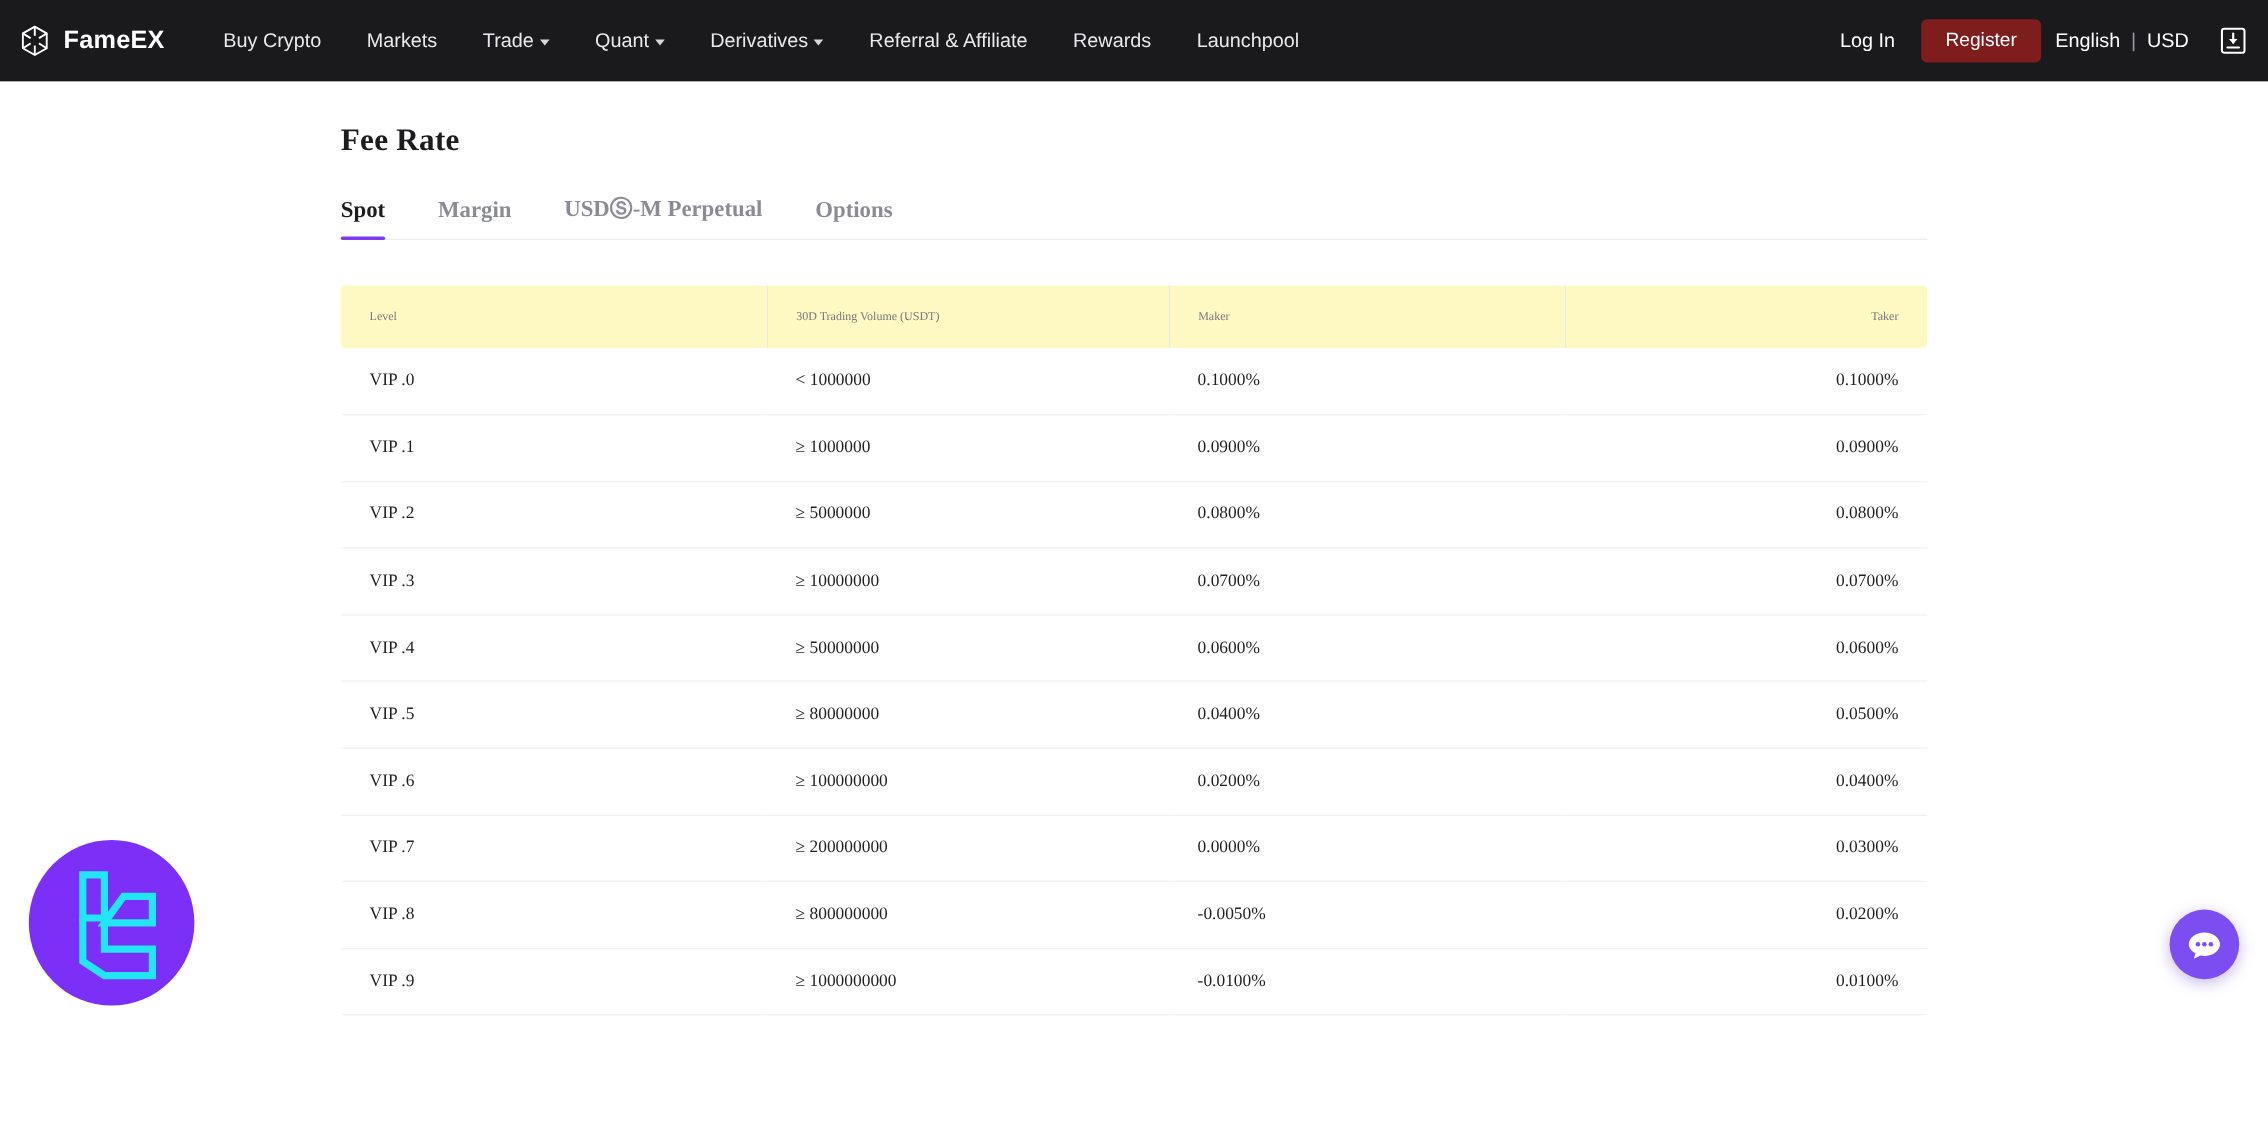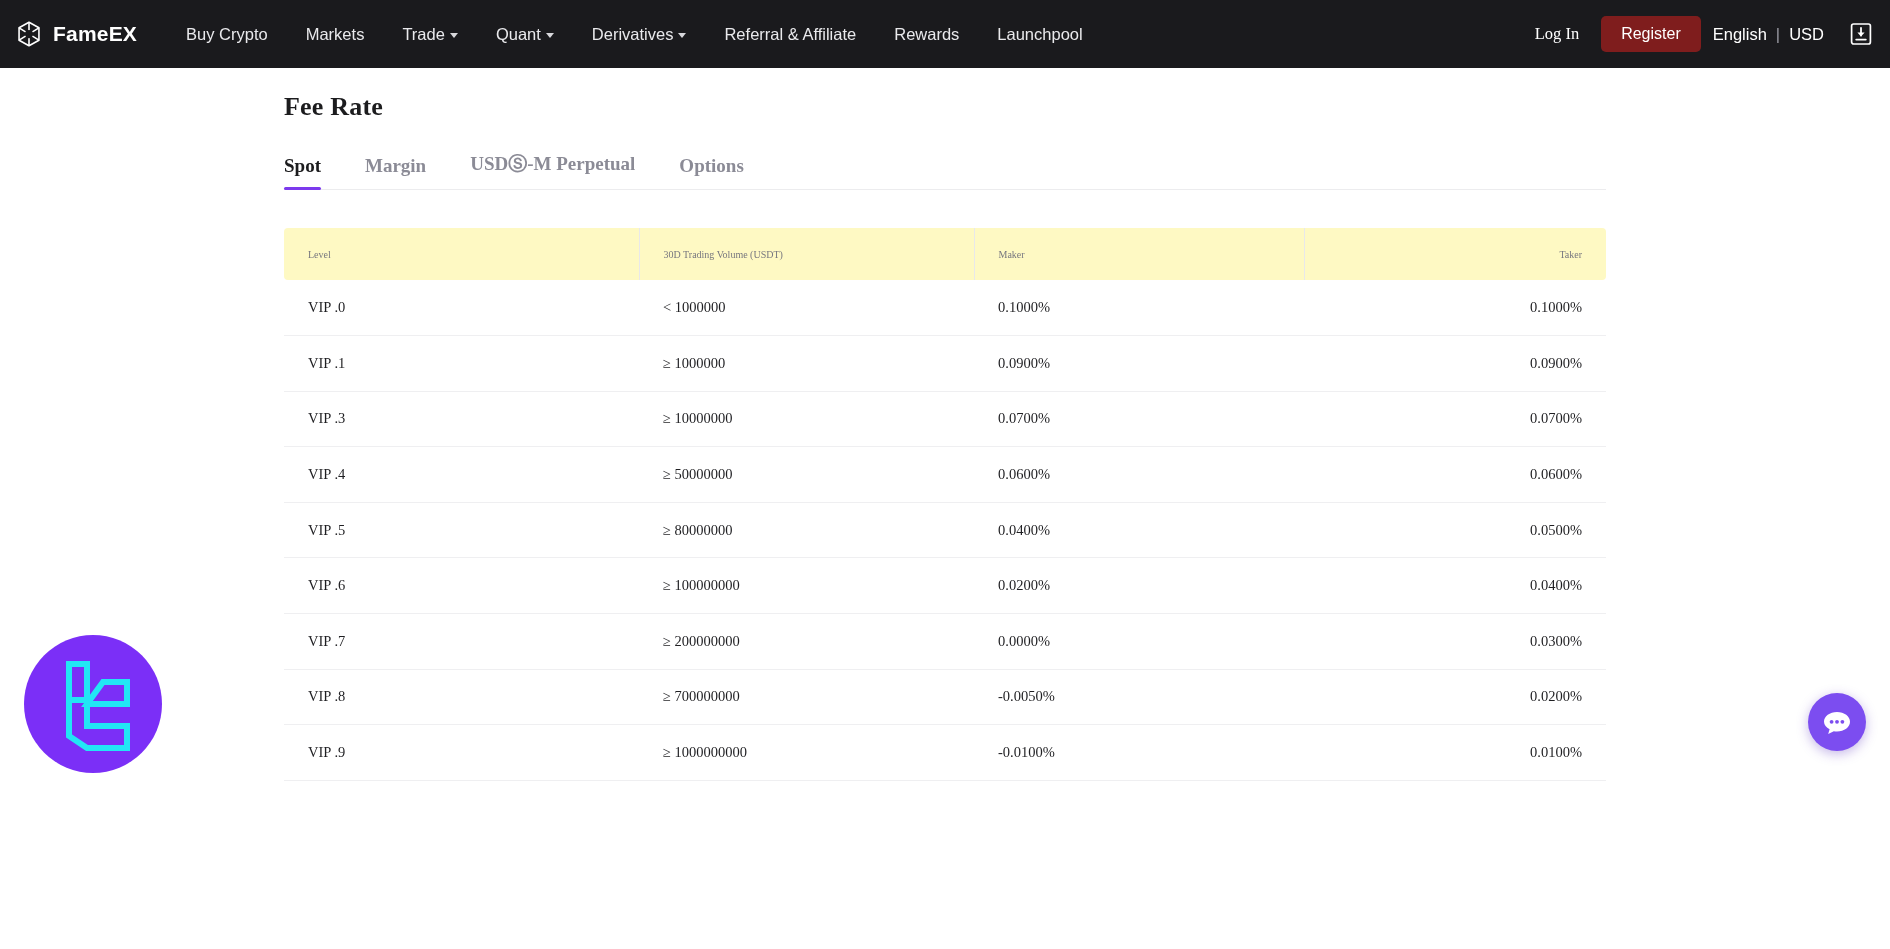--- a/index.html
+++ b/index.html
@@ -64,21 +64,21 @@
     margin-left: auto;
     display: flex;
     align-items: center;
     gap: 0;
   }
   .login-link {
     color: #ffffff;
     font-size: 16.5px;
     padding: 8px 16px;
     cursor: pointer;
-    font-family: Liberation Serif, serif;
+    font-family: Liberation Sans, sans-serif;
   }
   .register-btn {
     background: #7f1d1d;
     color: #ffffff;
     font-size: 16px;
     border: none;
     border-radius: 5px;
     padding: 9px 20px;
     margin: 0 12px 0 6px;
     cursor: pointer;
@@ -104,21 +104,21 @@
   
   .page {
     position: relative;
     width: 1890px;
     padding: 0;
     background: #ffffff;
   }
   .content {
     width: 1322px;
     margin: 0 auto;
-    padding-top: 24px;
+    padding-top: 34px;
   }
   .page-title {
     font-size: 26px;
     font-weight: 700;
     color: #1c1c1e;
     letter-spacing: .2px;
     margin-bottom: 29px;
   }
 
   
@@ -326,20 +326,26 @@
           <td>0.1000%</td>
           <td>0.1000%</td>
         </tr>
         <tr>
           <td>VIP .1</td>
           <td>≥ 1000000</td>
           <td>0.0900%</td>
           <td>0.0900%</td>
         </tr>
         <tr>
+          <td>VIP .2</td>
+          <td>≥ 5000000</td>
+          <td>0.0800%</td>
+          <td>0.0800%</td>
+        </tr>
+        <tr>
           <td>VIP .3</td>
           <td>≥ 10000000</td>
           <td>0.0700%</td>
           <td>0.0700%</td>
         </tr>
         <tr>
           <td>VIP .4</td>
           <td>≥ 50000000</td>
           <td>0.0600%</td>
           <td>0.0600%</td>
@@ -357,21 +363,21 @@
           <td>0.0400%</td>
         </tr>
         <tr>
           <td>VIP .7</td>
           <td>≥ 200000000</td>
           <td>0.0000%</td>
           <td>0.0300%</td>
         </tr>
         <tr>
           <td>VIP .8</td>
-          <td>≥ 700000000</td>
+          <td>≥ 800000000</td>
           <td>-0.0050%</td>
           <td>0.0200%</td>
         </tr>
         <tr>
           <td>VIP .9</td>
           <td>≥ 1000000000</td>
           <td>-0.0100%</td>
           <td>0.0100%</td>
         </tr>
       </tbody>

